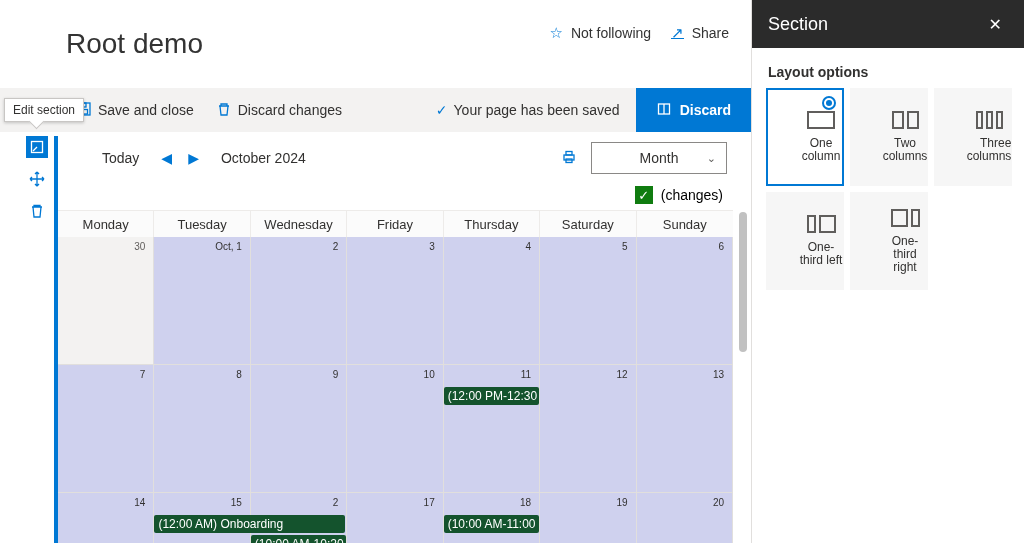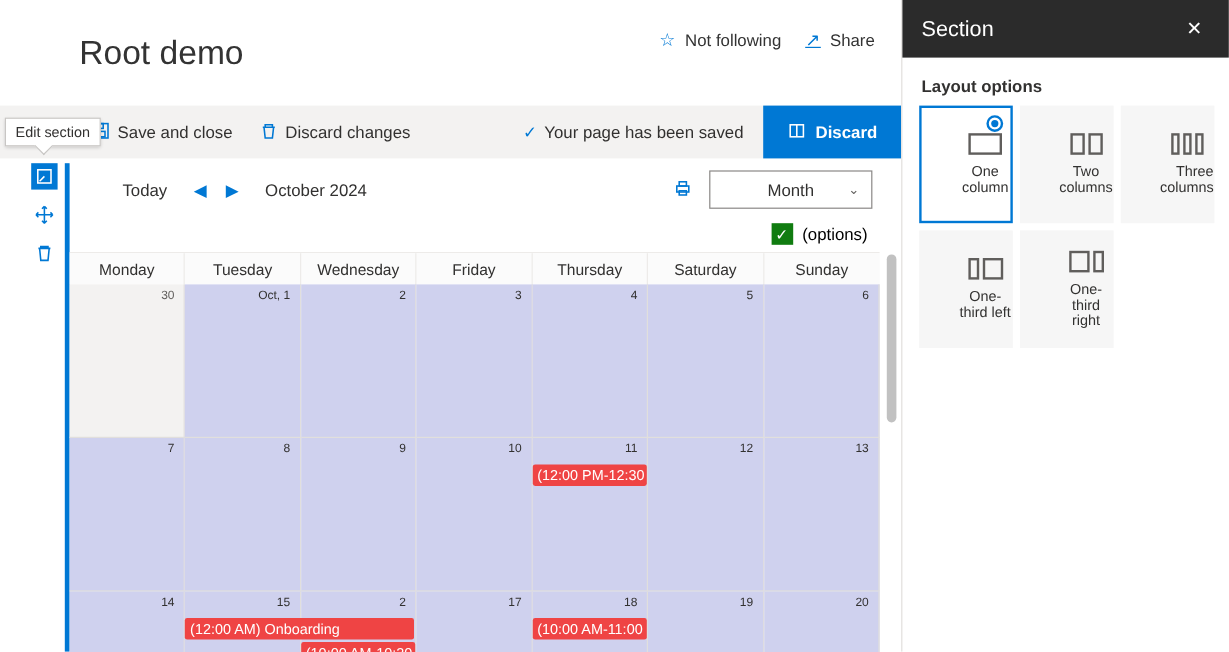--- a/index.html
+++ b/index.html
@@ -86,21 +86,21 @@
   .day-cell {
     border-right:1px solid #e1dfdd; border-bottom:1px solid #e1dfdd;
     position:relative; font-size:12px; color:#323130; overflow:hidden;
   }
   .day-cell.in-month { background:#cfd1ee; }
   .day-cell.out-month { background:#f3f2f1; }
   .day-num { position:absolute; top:4px; right:8px; font-size:10px; }
   .day-cell.in-month .day-num { color:#323130; }
   .day-cell.out-month .day-num { color:#605e5c; }
   .event {
-    background:#ef4444; color:#fff; font-size:12px; padding:2px 4px;
+    background:#14532d; color:#fff; font-size:12px; padding:2px 4px;
     white-space:nowrap; overflow:hidden; border-radius:2px;
   }
 
   
   .panel {
     position: absolute; right:0; top:0; width:273px; height:100%;
     background:#fff; border-left:1px solid #e1dfdd;
   }
   .panel-head {
     height:48px; background:#2b2b2b; color:#fff; display:flex; align-items:center;
@@ -215,21 +215,21 @@
           </svg>
       </span>
       <div class="view-select">
         <span>Month</span>
         <span class="chev">⌄</span>
       </div>
     </div>
   </div>
   <div class="default-row">
     <span class="default-check">✓</span>
-    <span>(options)</span>
+    <span>(changes)</span>
   </div>
   <div class="grid">
     <div class="dow-row" id="dow-row">
         <div class="dow-cell">Monday</div>
         <div class="dow-cell">Tuesday</div>
         <div class="dow-cell">Wednesday</div>
         <div class="dow-cell">Friday</div>
         <div class="dow-cell">Thursday</div>
         <div class="dow-cell">Saturday</div>
         <div class="dow-cell">Sunday</div>

